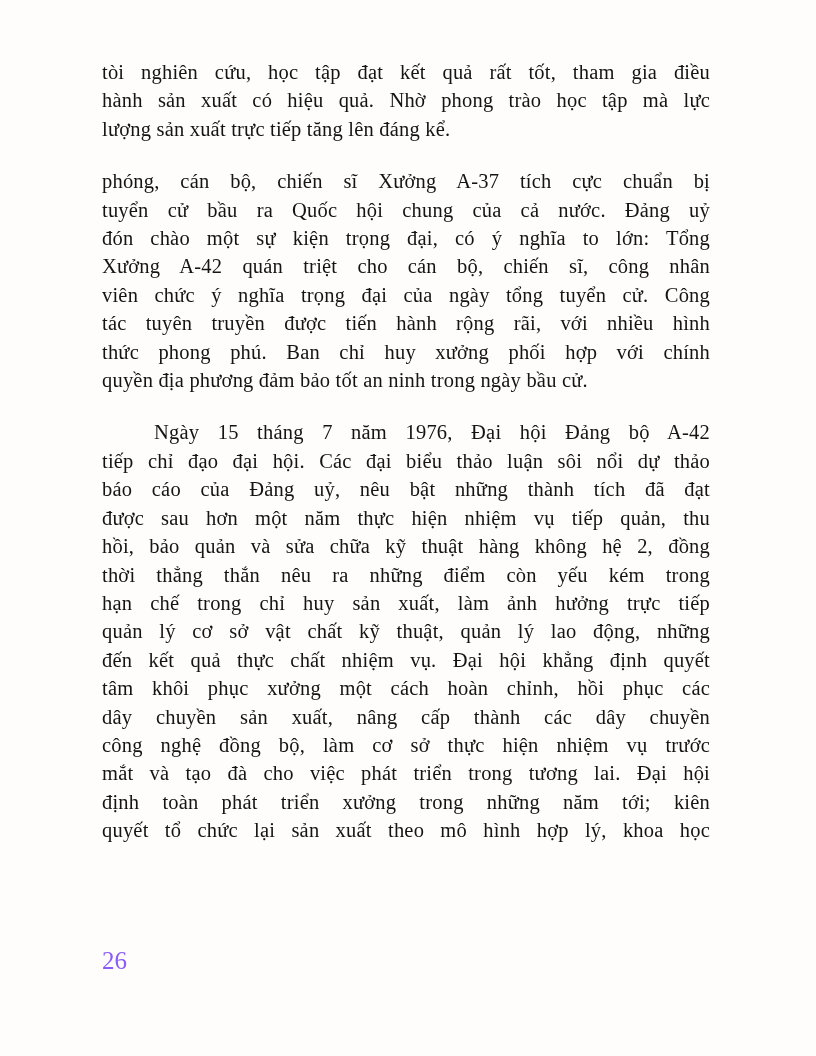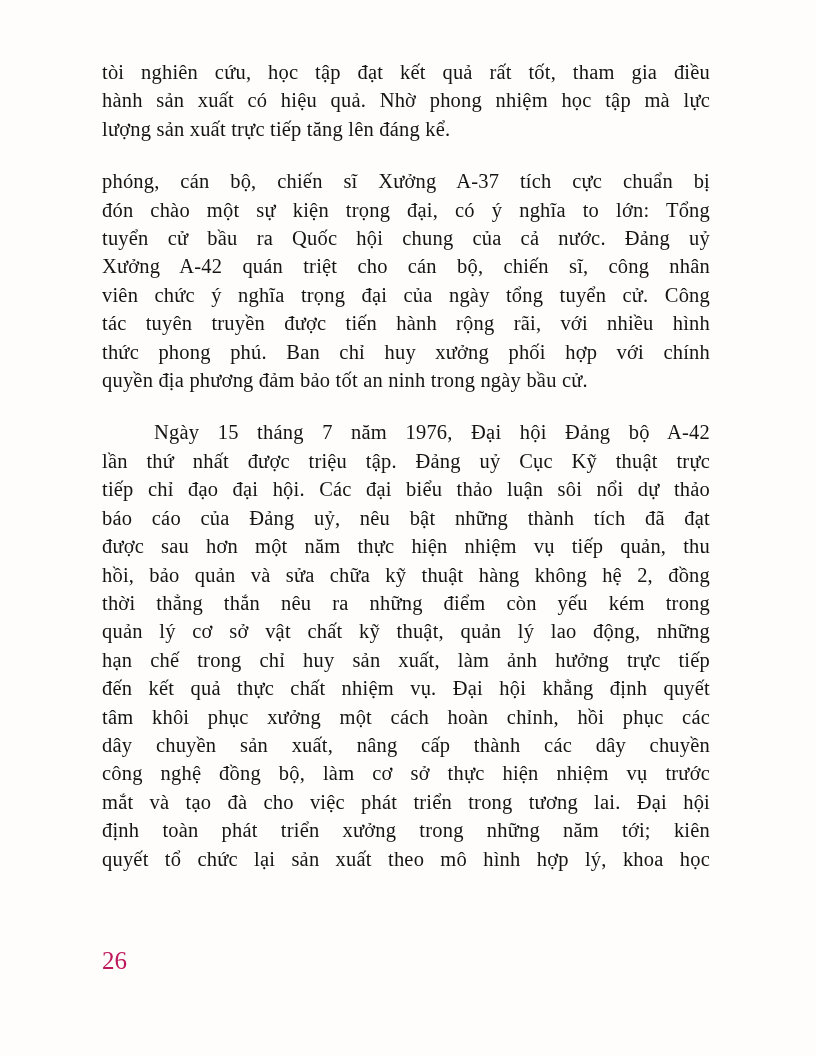--- a/index.html
+++ b/index.html
@@ -46,53 +46,52 @@
   }
   .line.last {
     text-align-last: left;
   }
   .page-number {
     position: absolute;
     left: 102px;
     top: 946px;
     font-size: 25px;
     line-height: 30px;
-    color: #be185d;
+    color: #8b5cf6;
   }
 </style>
 </head>
 <body style="color: rgb(20, 20, 20);">
 
 <div class="scan-page" style="background: rgb(255, 253, 251);">
   <div class="text-block" id="text-block">
       <div class="para">
         <div class="line">tòi nghiên cứu, học tập đạt kết quả rất tốt, tham gia điều</div>
-        <div class="line">hành sản xuất có hiệu quả. Nhờ phong nhiệm học tập mà lực</div>
+        <div class="line">hành sản xuất có hiệu quả. Nhờ phong trào học tập mà lực</div>
         <div class="line last">lượng sản xuất trực tiếp tăng lên đáng kể.</div>
       </div>
       <div class="para">
         <div class="line">phóng, cán bộ, chiến sĩ Xưởng A-37 tích cực chuẩn bị</div>
+        <div class="line">tuyển cử bầu ra Quốc hội chung của cả nước. Đảng uỷ</div>
         <div class="line">đón chào một sự kiện trọng đại, có ý nghĩa to lớn: Tổng</div>
-        <div class="line">tuyển cử bầu ra Quốc hội chung của cả nước. Đảng uỷ</div>
         <div class="line">Xưởng A-42 quán triệt cho cán bộ, chiến sĩ, công nhân</div>
         <div class="line">viên chức ý nghĩa trọng đại của ngày tổng tuyển cử. Công</div>
         <div class="line">tác tuyên truyền được tiến hành rộng rãi, với nhiều hình</div>
         <div class="line">thức phong phú. Ban chỉ huy xưởng phối hợp với chính</div>
         <div class="line last">quyền địa phương đảm bảo tốt an ninh trong ngày bầu cử.</div>
       </div>
       <div class="para">
         <div class="line indent">Ngày 15 tháng 7 năm 1976, Đại hội Đảng bộ A-42</div>
-        <div class="line">lần thứ nhất được triệu tập. Đảng uỷ Cục Kỹ thuật trực</div>
         <div class="line">tiếp chỉ đạo đại hội. Các đại biểu thảo luận sôi nổi dự thảo</div>
         <div class="line">báo cáo của Đảng uỷ, nêu bật những thành tích đã đạt</div>
         <div class="line">được sau hơn một năm thực hiện nhiệm vụ tiếp quản, thu</div>
         <div class="line">hồi, bảo quản và sửa chữa kỹ thuật hàng không hệ 2, đồng</div>
         <div class="line">thời thẳng thắn nêu ra những điểm còn yếu kém trong</div>
+        <div class="line">hạn chế trong chỉ huy sản xuất, làm ảnh hưởng trực tiếp</div>
         <div class="line">quản lý cơ sở vật chất kỹ thuật, quản lý lao động, những</div>
-        <div class="line">hạn chế trong chỉ huy sản xuất, làm ảnh hưởng trực tiếp</div>
         <div class="line">đến kết quả thực chất nhiệm vụ. Đại hội khẳng định quyết</div>
         <div class="line">tâm khôi phục xưởng một cách hoàn chỉnh, hồi phục các</div>
         <div class="line">dây chuyền sản xuất, nâng cấp thành các dây chuyền</div>
         <div class="line">công nghệ đồng bộ, làm cơ sở thực hiện nhiệm vụ trước</div>
         <div class="line">mắt và tạo đà cho việc phát triển trong tương lai. Đại hội</div>
         <div class="line">định toàn phát triển xưởng trong những năm tới; kiên</div>
         <div class="line">quyết tổ chức lại sản xuất theo mô hình hợp lý, khoa học</div>
       </div>
     </div>
   <div class="page-number">26</div>

